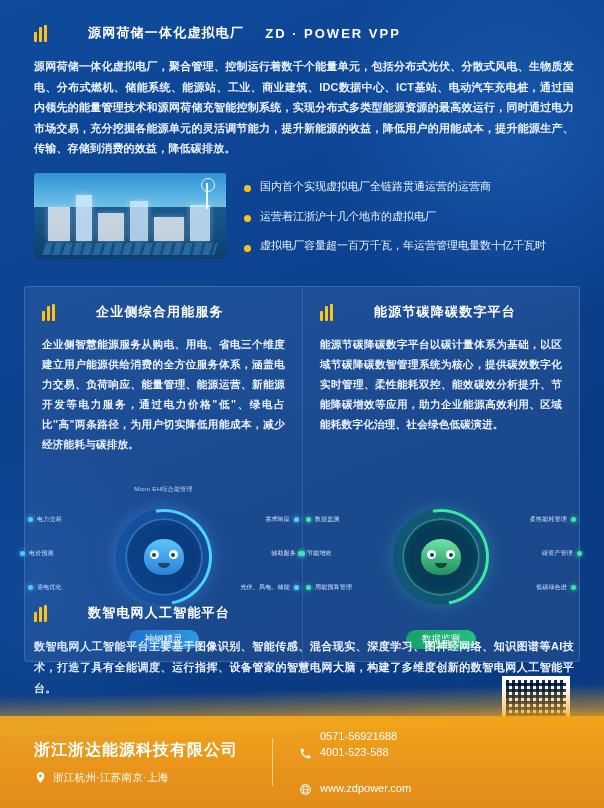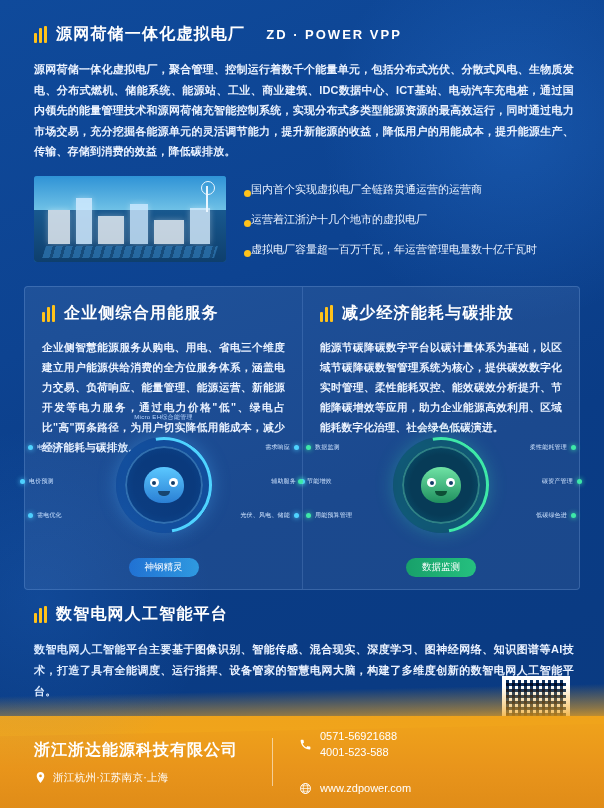--- a/index.html
+++ b/index.html
@@ -44,24 +44,25 @@
     align-items: flex-end;
     gap: 2px;
     height: 17px;
   }
   .sec-bars i { display:block; width:3px; background:#ffc21a; border-radius:1px; }
   .sec-bars i:nth-child(1){ height:10px; }
   .sec-bars i:nth-child(2){ height:15px; }
   .sec-bars i:nth-child(3){ height:17px; }
   .sec-title {
     color: #ffffff;
-    font-size: 16px;
+    font-size: 13px;
     font-weight: bold;
     letter-spacing: 1.2px;
     white-space: nowrap;
+    margin-left: 32px;
   }
   .sec-title-sub {
     color: #ffffff;
     font-size: 13px;
     font-weight: bold;
     letter-spacing: 2px;
     margin-left: 12px;
     white-space: nowrap;
   }
 
@@ -115,35 +116,36 @@
   }
   .photo .turbine { position:absolute; bottom:50px; left:172px; width:2px; height:26px; background:#eaf6ff; }
   .photo .turbine:after{
     content:""; position:absolute; top:-5px; left:-5px; width:12px; height:12px;
     border-radius:50%; border:1.5px solid #eaf6ff;
   }
 
   .bullets { padding-top: 6px; }
   .bullet {
     display: flex;
-    align-items: flex-end;
+    align-items: center;
+    gap: 9px;
     margin-bottom: 15px;
   }
-  .bullet:last-child { margin-bottom: 8px; }
+  .bullet:last-child { margin-bottom: 8px; font-family: Liberation Mono, monospace; }
   .dot {
     width: 7px; height: 7px; border-radius: 50%;
     background: #ffc21a; flex: 0 0 auto; margin-top: 4px;
   }
   .bullet span.txt { color:#eaf2ff; font-size: 11px; line-height: 15px; }
 
   
   .twocol {
     position: absolute;
     left: 24px; top: 286px;
-    width: 556px; height: 304px;
+    width: 556px; height: 376px;
     background: rgba(255,255,255,0.07);
     border: 1px solid rgba(160,200,255,0.22);
     border-radius: 4px;
     display: flex;
   }
   .col {
     width: 50%;
     padding: 16px 17px 0 17px;
     position: relative;
   }
@@ -294,21 +296,21 @@
     color: #ffffff; font-size: 10.5px; letter-spacing: .3px;
   }
   .f-div {
     position: relative; z-index:2;
     width: 1px; height: 48px;
     background: rgba(255,255,255,.55);
     margin: 0 26px 0 34px;
   }
   .f-right { position: relative; z-index:2; }
   .f-line {
-    display: flex; align-items: center; gap: 8px;
+    display: flex; align-items: flex-end; gap: 8px;
     color: #ffffff; font-size: 11px; line-height: 16px;
   }
   .f-line + .f-line { margin-top: 20px; }
   .f-ico { width: 13px; height: 13px; flex: 0 0 auto; }
   .f-tel-stack { display:flex; flex-direction:column; }
 </style>
 </head>
 <body>
 
 <div class="page">
@@ -391,21 +393,21 @@
       <span class="pill blue">神钢精灵</span>
     </div>
 
     <div class="col">
       <div class="sec-head">
         <span class="sec-bars">
             <i></i>
             <i></i>
             <i></i>
           </span>
-        <span class="sec-title">减少经济能耗与碳排放</span>
+        <span class="sec-title">能源节碳降碳数字平台</span>
       </div>
       <p class="body-text">能源节碳降碳数字平台以碳计量体系为基础，以区域节碳降碳数智管理系统为核心，提供碳效数字化实时管理、柔性能耗双控、能效碳效分析提升、节能降碳增效等应用，助力企业能源高效利用、区域能耗数字化治理、社会绿色低碳演进。</p>
 
       <div class="diagram">
         <div class="diag-wrap">
           <span class="diag-title"></span>
           <div class="ring green">
             <span class="arc"></span>
             <div class="mascot green">
               <span class="eye l"></span>

